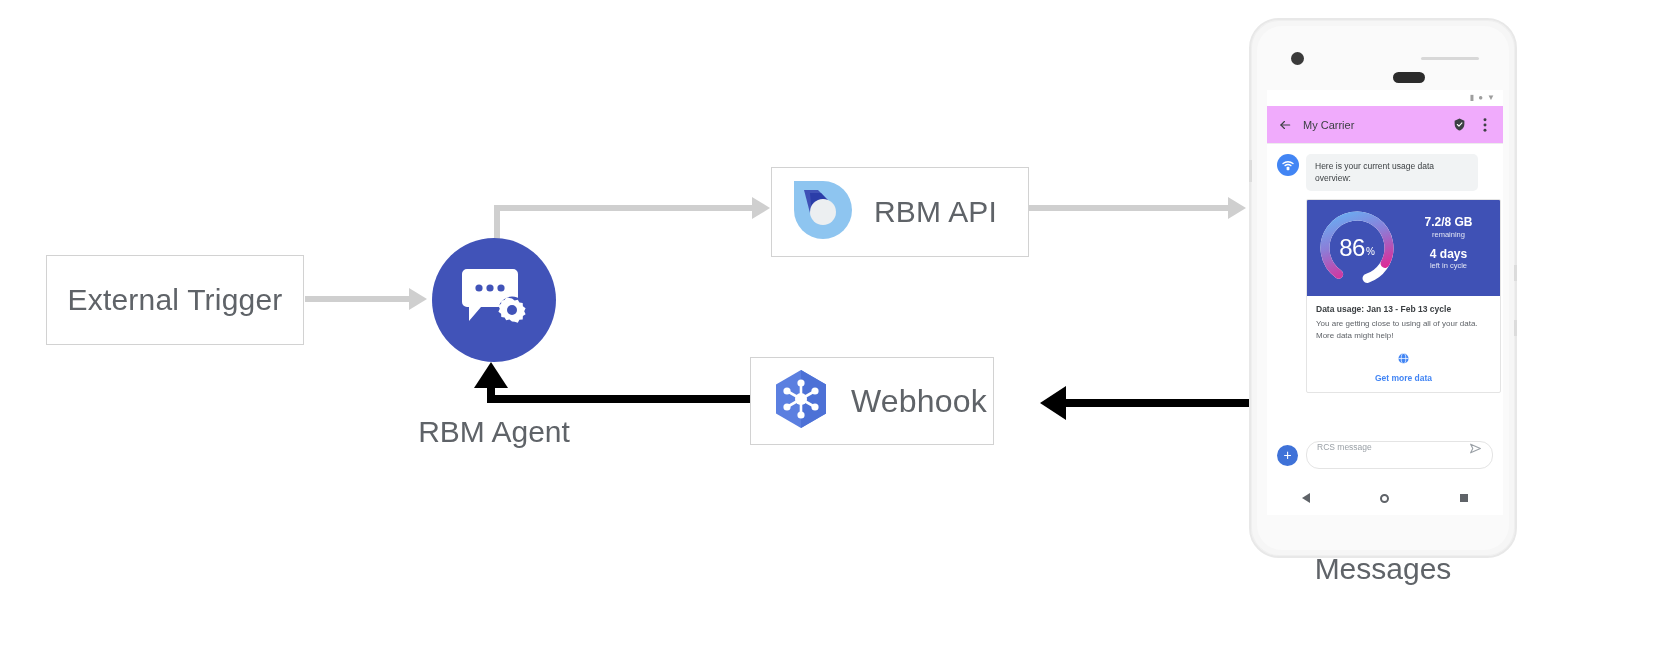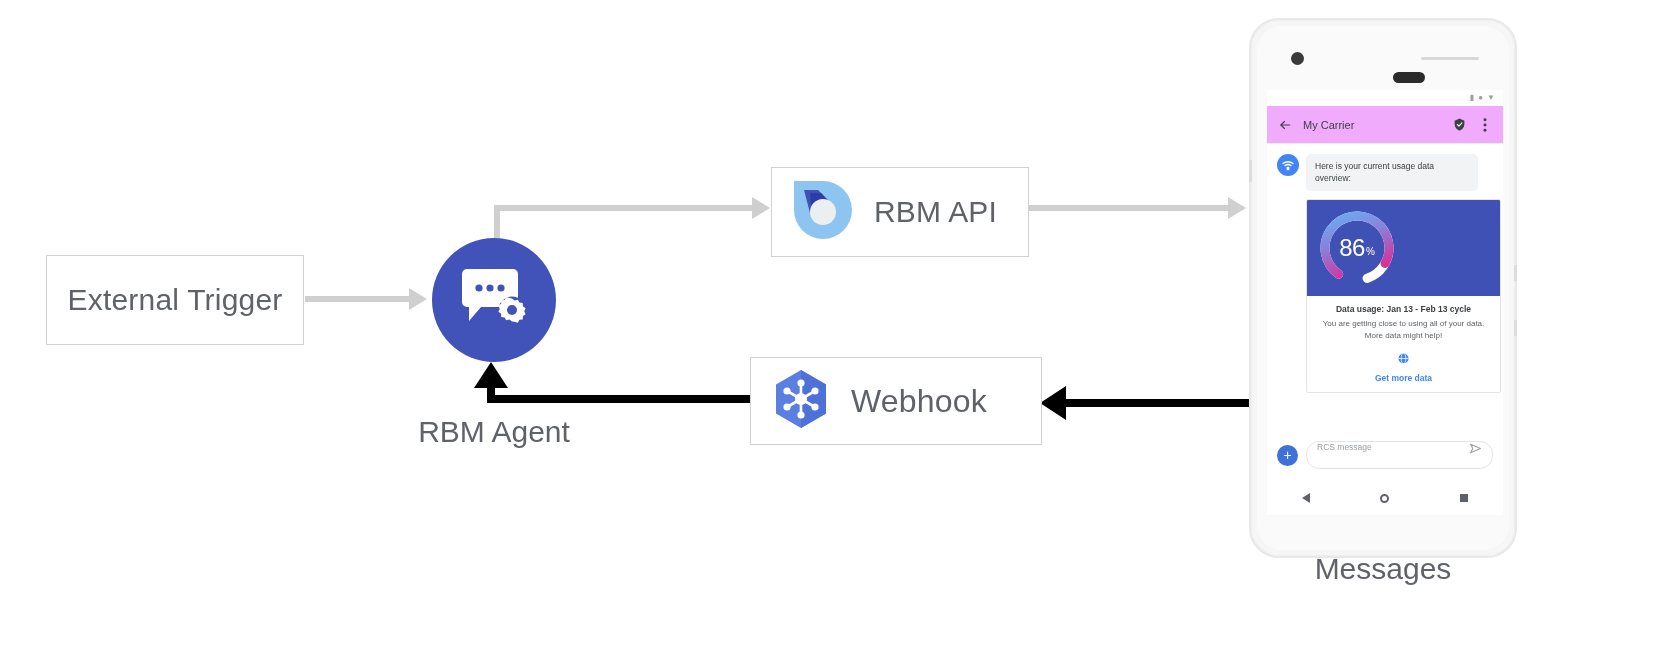--- a/index.html
+++ b/index.html
@@ -29,21 +29,21 @@
 
   
   #external-trigger { left:46px; top:255px; width:258px; height:90px; justify-content:center; }
   #external-trigger .node-label { font-size: 30px; color:#5f6368; }
 
   
   #rbm-api-box { left:771px; top:167px; width:258px; height:90px; padding-left:18px; gap:18px; }
   #rbm-api-box .node-label { font-size: 30px; }
 
   
-  #webhook-box { left:750px; top:357px; width:292px; height:88px; padding-left:18px; gap:18px; }
+  #webhook-box { left:750px; top:357px; width:244px; height:88px; padding-left:18px; gap:18px; }
   #webhook-box .node-label { font-size: 32px; }
 
   
   #rbm-agent-node { position:absolute; left:432px; top:238px; width:124px; height:124px; }
   #rbm-agent-circle {
     width:124px; height:124px; border-radius:50%;
     background:#4153b8;
     display:flex; align-items:center; justify-content:center;
   }
   #rbm-agent-caption {
@@ -133,21 +133,21 @@
   #gauge-text {
     position:absolute; inset:0; display:flex; align-items:center; justify-content:center;
     color:#fff;
   }
   #gauge-val { font-size:24px; font-weight:300; letter-spacing:-.5px; }
   #gauge-pct { font-size:10px; font-weight:300; margin-left:1px; margin-top:7px; }
   #hero-right { flex:1; color:#fff; text-align:center; }
   .hero-big { font-size:12px; font-weight:bold; line-height:1.15; }
   .hero-small { font-size:7.5px; opacity:.85; margin-bottom:9px; }
 
-  #card-body { padding:8px 9px 6px 9px;text-align:center; }
+  #card-body { padding:8px 9px 6px 9px; }
   #card-title { font-size:8.5px; font-weight:bold; color:#3c4043; margin-bottom:4px; }
   #card-desc { font-size:8px; color:#5f6368; line-height:1.5; }
   #card-action {
     margin-top:8px; display:flex; align-items:center; justify-content:center; gap:5px;
     padding-bottom:3px;
     flex-direction:column;
   }
   #card-action-label { font-size:8.5px; color:#4285f4; font-weight:bold; }
 
   
@@ -327,20 +327,26 @@
                   </linearGradient>
                 </defs>
                 <circle cx="42" cy="42" r="32" fill="none" stroke="#ffffff" stroke-width="9" stroke-linecap="round" stroke-dasharray="171 201" transform="rotate(125 42 42)"></circle>
                 <circle cx="42" cy="42" r="32" fill="none" stroke="url(#gg)" stroke-width="9" stroke-linecap="round" stroke-dasharray="147 201" transform="rotate(125 42 42)"></circle>
               </svg>
               <div id="gauge-text">
                 <span id="gauge-val">86</span>
                 <span id="gauge-pct">%</span>
               </div>
             </div>
+            <div id="hero-right">
+              <div class="hero-big">7.2/8 GB</div>
+              <div class="hero-small">remaining</div>
+              <div class="hero-big">4 days</div>
+              <div class="hero-small">left in cycle</div>
+            </div>
           </div>
           <div id="card-body">
             <div id="card-title">Data usage: Jan 13 - Feb 13 cycle</div>
             <div id="card-desc">You are getting close to using all of your data. More data might help!</div>
             <div id="card-action">
               <span>
                 <svg width="11" height="11" viewBox="0 0 24 24">
                   <circle cx="12" cy="12" r="11" fill="#4285f4"></circle>
                   <ellipse cx="12" cy="12" rx="5" ry="11" fill="none" stroke="#fff" stroke-width="1.6"></ellipse>
                   <line x1="1" y1="12" x2="23" y2="12" stroke="#fff" stroke-width="1.6"></line>

